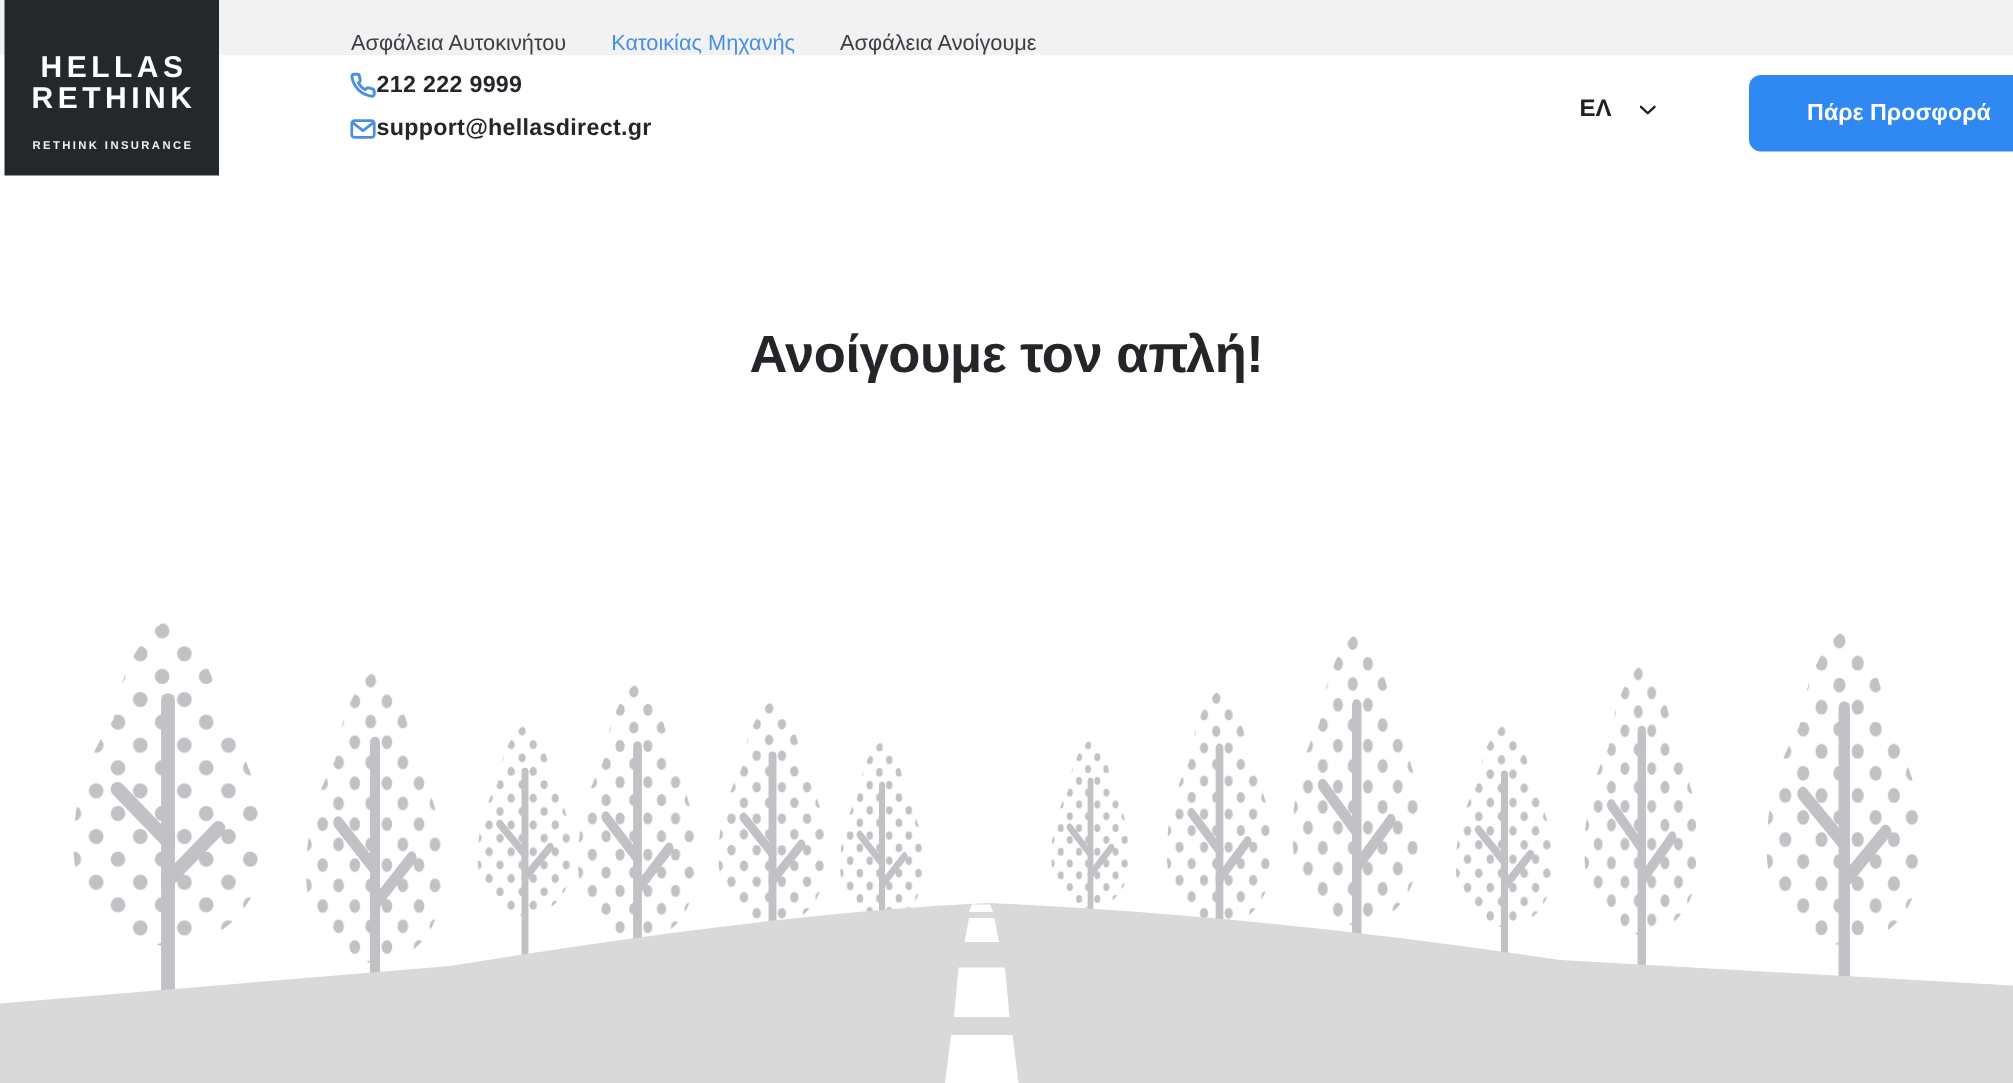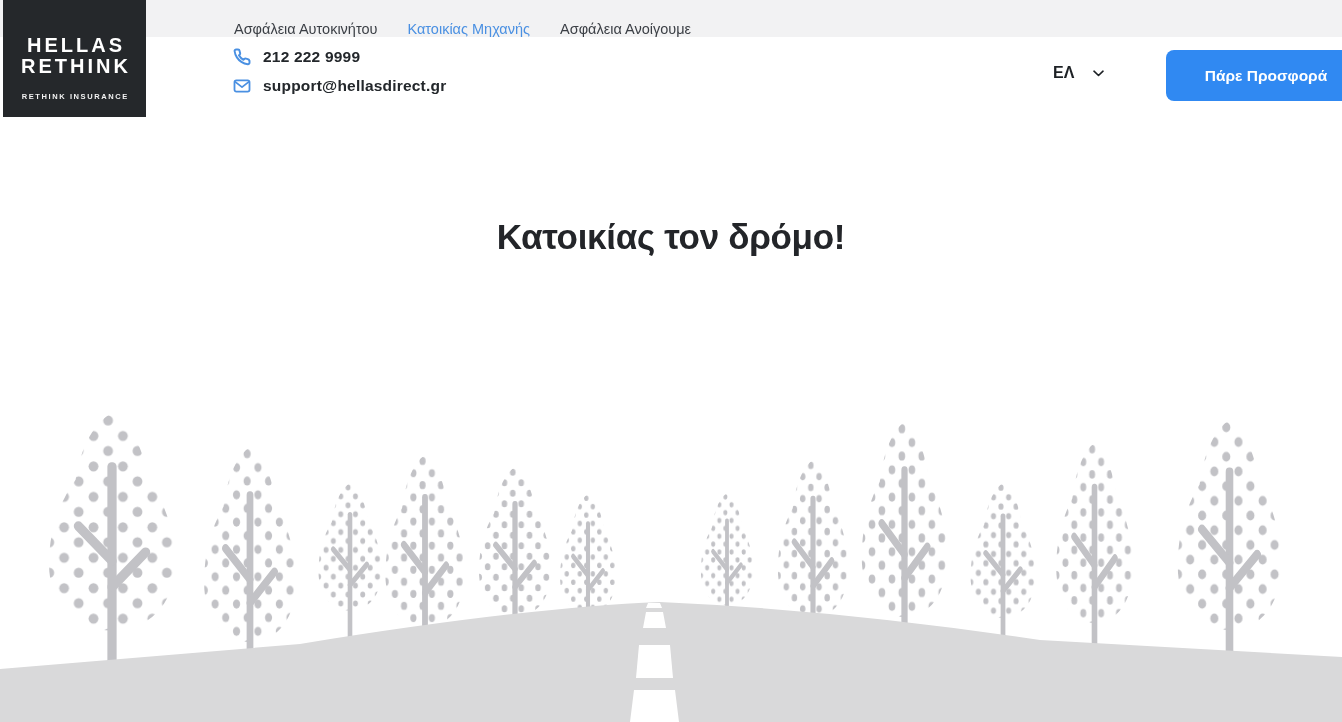--- a/index.html
+++ b/index.html
@@ -37,21 +37,21 @@
   }
   .logo-tagline{
     color:#f2f2f2;font-weight:bold;font-size:7.5px;letter-spacing:1.6px;
     margin-top:15px;margin-left:1.6px;
   }
   
   .contact{
     position:absolute;left:233px;top:48px;z-index:2;
     display:flex;flex-direction:column;gap:11px;
   }
-  .contact-row{display:flex;align-items:center;gap:12px;cursor:pointer;}
+  .contact-row{display:flex;align-items:center;cursor:pointer;}
   .contact-row span.txt{
     font-weight:bold;font-size:15.5px;color:#23272b;letter-spacing:.2px;
   }
   .c-icon{width:18px;height:18px;display:block;}
   
   .lang{
     position:absolute;left:1053px;top:64px;z-index:2;cursor:pointer;
     display:flex;align-items:center;gap:19px;
     font-weight:bold;font-size:16px;color:#1d2125;
   }
@@ -117,21 +117,21 @@
 <div class="lang">
   <span>ΕΛ</span>
   <svg width="11" height="7" viewBox="0 0 11 7" fill="none" stroke="#1d2125" stroke-width="1.6" stroke-linecap="round" stroke-linejoin="round">
     <path d="M1 1.2l4.5 4.3L10 1.2"></path>
   </svg>
 </div>
 
 <button class="cta">Πάρε Προσφορά</button>
 
 <section class="hero">
-  <h1>Κατοικίας τον δρόμο!</h1>
+  <h1>Ανοίγουμε τον απλή!</h1>
 </section>
 
 <svg class="scene" viewBox="0 0 1342 322" preserveAspectRatio="none" aria-hidden="true">
   <defs>
     <pattern id="dots" patternUnits="userSpaceOnUse" width="21" height="21">
       <rect width="21" height="21" fill="#ffffff"></rect>
       <circle cx="5.2" cy="5.2" r="3.5" fill="#c2c2c6"></circle>
       <circle cx="15.8" cy="15.8" r="3.5" fill="#c2c2c6"></circle>
     </pattern>
     <g id="tree">

